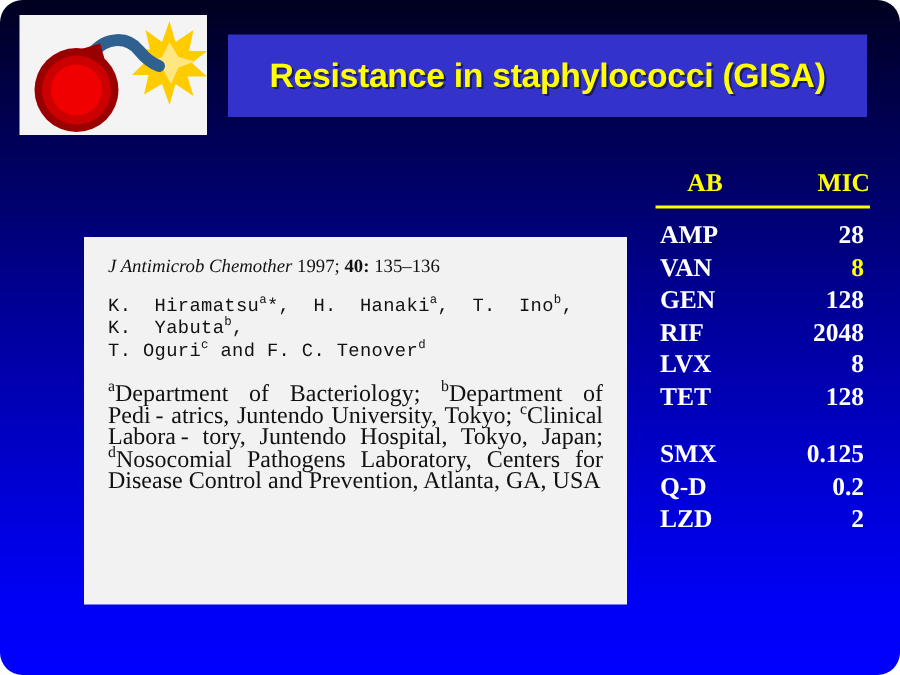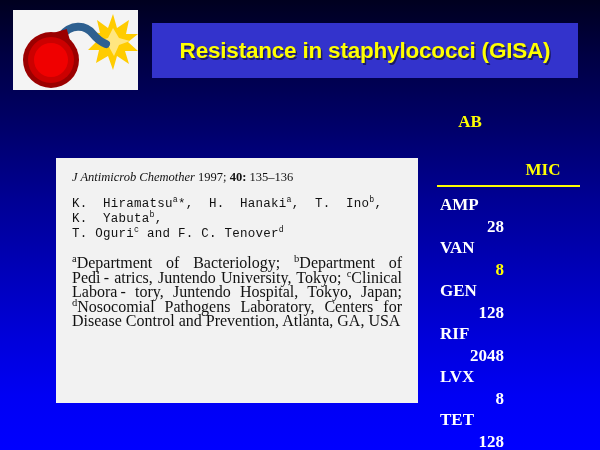--- a/index.html
+++ b/index.html
@@ -19,20 +19,21 @@
     background: linear-gradient(to bottom,
         #00001f 0%,
         #000042 12%,
         #000069 28%,
         #000093 44%,
         #0000b8 60%,
         #0000dc 76%,
         #0000f4 88%,
         #0000ff 100%);
     overflow: hidden;
+    border-radius: 15px;
   }
 
   
   #logo-box {
     position: absolute;
     left: 13px;
     top: 10px;
     width: 125px;
     height: 80px;
     background: #f4f4f4;
@@ -133,37 +134,35 @@
     font-size: 17px;
     color: #ffff00;
     padding-bottom: 2px;
   }
   #mic-head .col-ab {
     width: 72px;
     text-align: center;
   }
   #mic-head .col-mic {
     width: 74px;
-    text-align: center;
-    margin-top: 48px;
+    text-align: right;
   }
   #mic-rule {
     height: 2px;
     background: #ffff00;
     width: 143px;
     margin: 3px 0 7px 3px;
   }
   .mic-row {
     display: flex;
     font-family: "Liberation Serif", serif;
     font-weight: bold;
     font-size: 17px;
     line-height: 21.5px;
     color: #ffffff;
-    flex-direction: column;
   }
   .mic-row .cell-ab {
     width: 72px;
     text-align: left;
     padding-left: 6px;
     box-sizing: border-box;
   }
   .mic-row .cell-mic {
     width: 70px;
     text-align: right;

